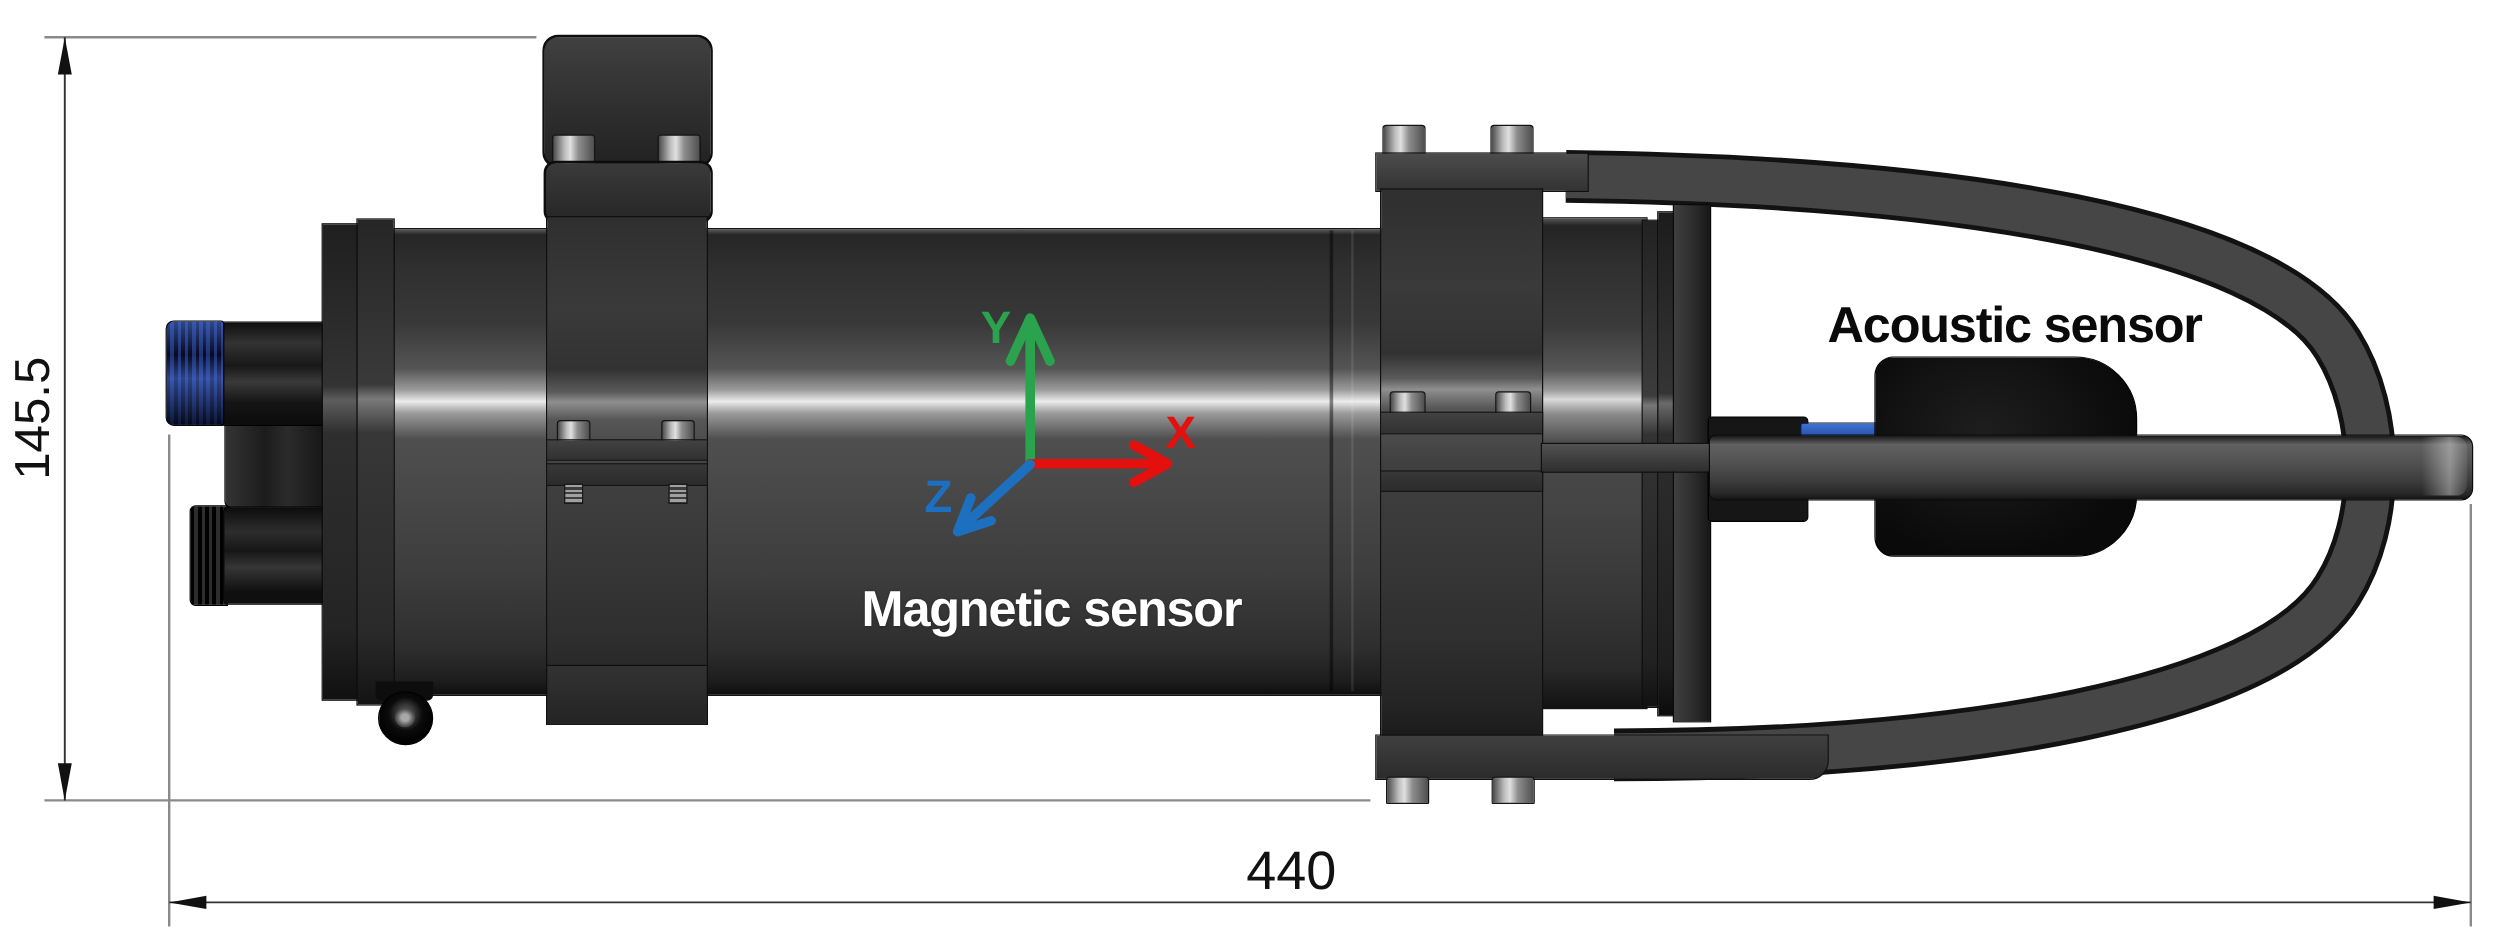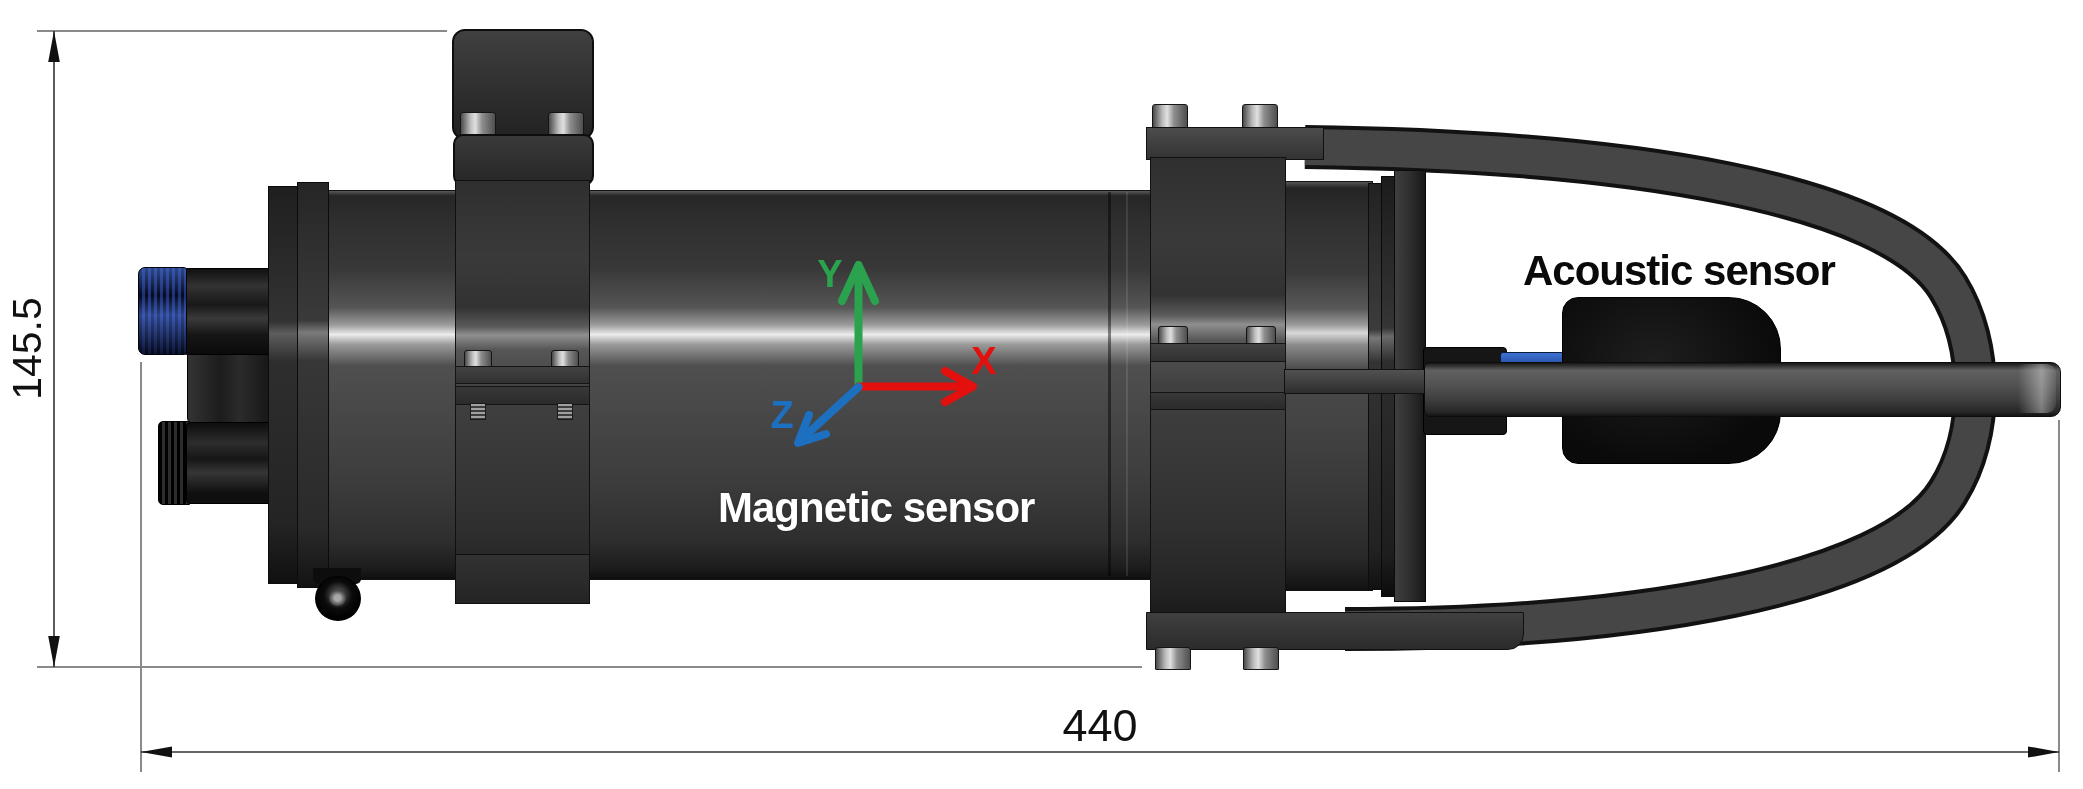--- a/index.html
+++ b/index.html
@@ -86,21 +86,21 @@
   .barEndHi{left:2018px;top:364px;width:38px;height:49px;border-radius:0 9px 9px 0;
     background:linear-gradient(90deg,rgba(255,255,255,0),rgba(255,255,255,.38) 62%,rgba(255,255,255,.08));}
 
   
   .bigLabel{font-weight:700;font-size:42px;letter-spacing:-1px;text-align:center;white-space:nowrap;}
   .lblMag{left:718px;top:484px;width:300px;color:#fff;text-shadow:0 0 2px rgba(0,0,0,.4);}
   .lblAco{left:1523px;top:247px;width:300px;color:#0a0a0a;}
   .axisLabel{font-weight:800;font-size:38px;width:44px;text-align:center;}
   .dimText{color:#111;font-size:41px;text-align:center;}
   .dim145{left:-53px;top:325px;width:160px;transform:rotate(-90deg);}
-  .dim440{left:1030px;top:700px;width:140px;font-size:45px;}
+  .dim440{left:1006px;top:700px;width:140px;font-size:45px;}
 </style>
 </head>
 <body>
 
 <div id="canvas">
 
   <svg class="layer" viewBox="0 0 2083 789">
     <path d="M 1305,147 C 1630,151 1890,193 1948,287 C 1984,345 1984,435 1948,492 C 1890,587 1630,629 1345,629" fill="none" stroke="#121212" stroke-width="44"></path>
     <path d="M 1305,147 C 1630,151 1890,193 1948,287 C 1984,345 1984,435 1948,492 C 1890,587 1630,629 1345,629" fill="none" stroke="#464646" stroke-width="36"></path>
   </svg>

